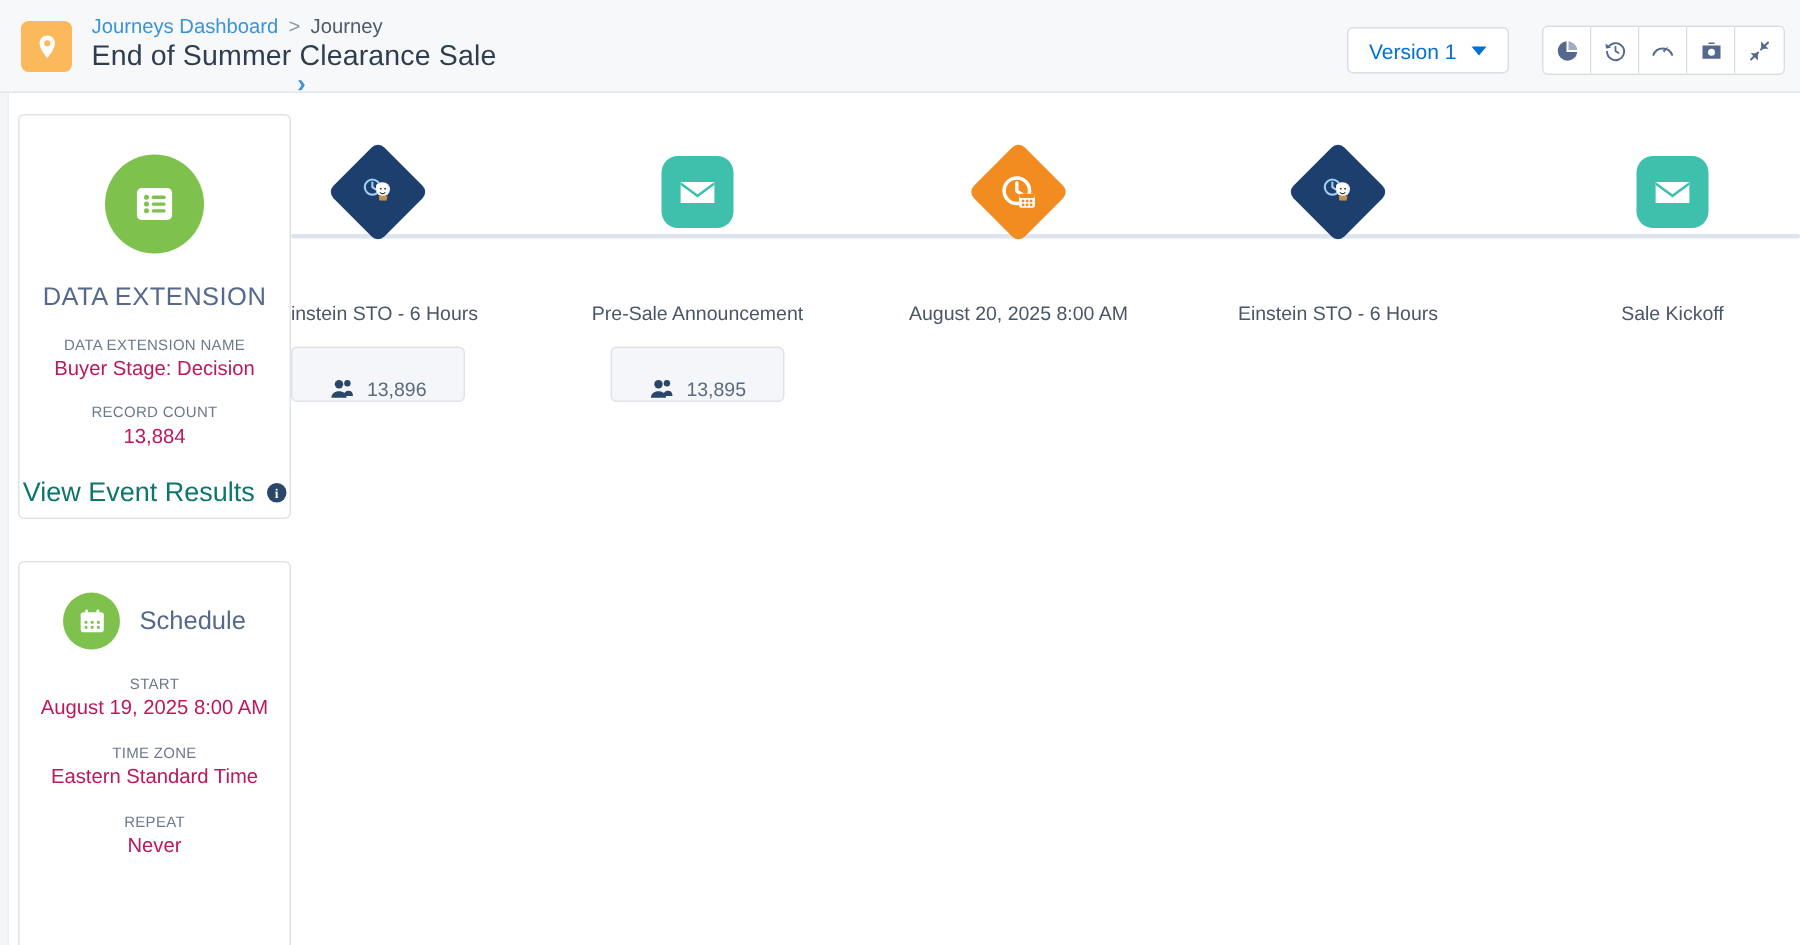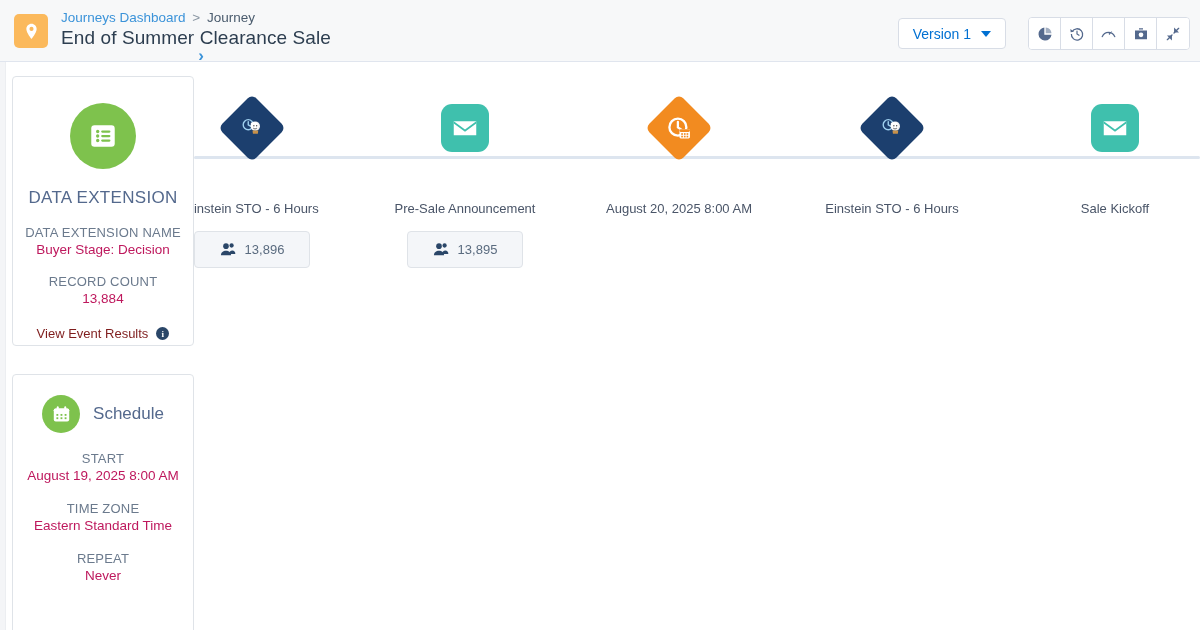--- a/index.html
+++ b/index.html
@@ -170,39 +170,39 @@
     justify-content: center;
   }
   .de-heading {
     margin-top: 19px;
     font-size: 17px;
     color: #54698d;
     letter-spacing: 0.3px;
   }
   .field-label {
     margin-top: 17px;
-    font-size: 13px;
+    font-size: 10px;
     color: #6b7a8d;
     letter-spacing: 0.2px;
   }
   .field-value {
     margin-top: 2px;
     font-size: 13.5px;
     color: #be185d;
   }
   .view-results-row {
     margin-top: 20px;
     display: flex;
     align-items: center;
     justify-content: center;
     cursor: pointer;
   }
   .view-results-link {
-    color: #7f1d1d;
-    font-size: 13px;
+    color: #0f766e;
+    font-size: 18px;
   }
   .info-dot {
     margin-left: 8px;
     width: 13px; height: 13px;
     border-radius: 50%;
     background: #2a4668;
     color: #ffffff;
     font-size: 9px;
     font-weight: bold;
     display: flex;
@@ -292,21 +292,21 @@
   .node-label {
     margin-top: 8px;
     font-size: 13px;
     line-height: 1.22;
     color: #4a5568;
     padding: 0 10px;
   }
   .count-pill {
     margin: 14px auto 0;
     display: inline-flex;
-    align-items: center;
+    align-items: flex-end;
     justify-content: center;
     height: 35px;
     padding: 0 25px;
     background: #f4f6f9;
     border: 1px solid #dfe3e8;
     border-radius: 4px;
     cursor: pointer;
   }
   .count-pill .cnum {
     margin-left: 9px;

